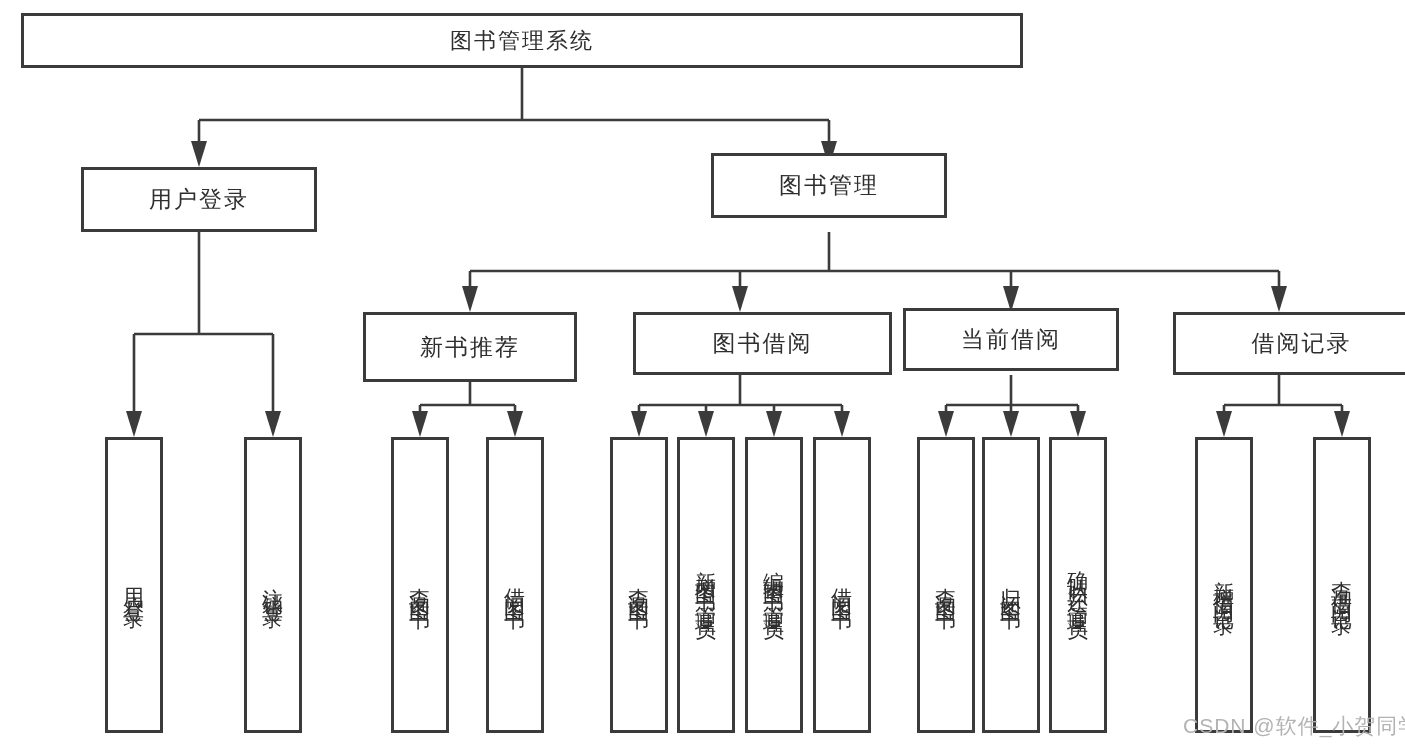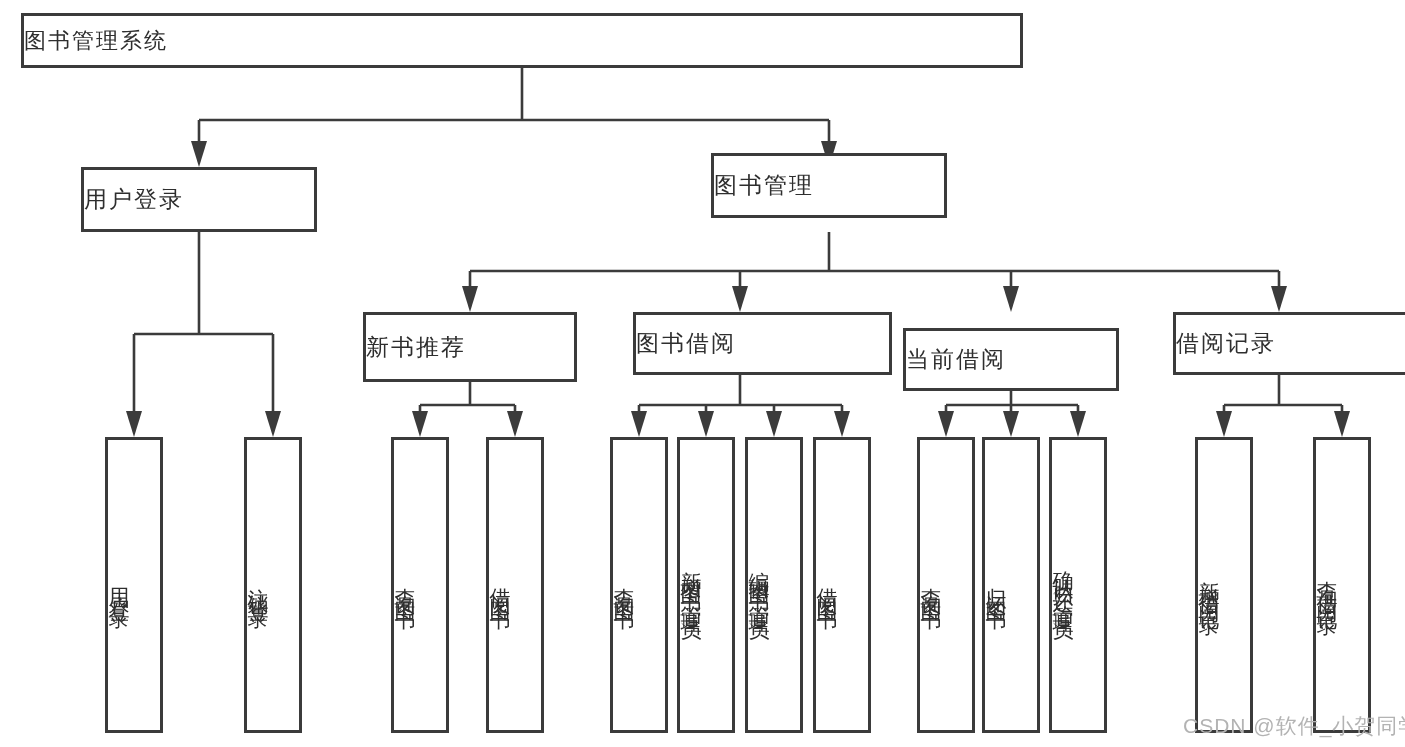--- a/index.html
+++ b/index.html
@@ -25,20 +25,21 @@
     fill: #3b3b3b;
     stroke: none;
   }
   .node {
     position: absolute;
     box-sizing: border-box;
     border: 3px solid #3b3b3b;
     background: #ffffff;
     display: flex;
     align-items: center;
+    justify-content: center;
     color: #2e2e2e;
   }
   .h-node { font-size: 23px; letter-spacing: 2px; white-space: nowrap; }
   .root-node { font-size: 22px; }
   .v-node .v-label {
     writing-mode: vertical-lr;
     text-orientation: mixed;
     font-size: 21px;
     letter-spacing: 7px;
     line-height: 1.1;
@@ -105,21 +106,21 @@
   <div class="node h-node" style="left:711px; top:153px; width:236px; height:65px;">
     <span>图书管理</span>
   </div>
 
   <div class="node h-node" style="left:363px; top:312px; width:214px; height:70px;">
     <span>新书推荐</span>
   </div>
   <div class="node h-node" style="left:633px; top:312px; width:259px; height:63px;">
     <span>图书借阅</span>
   </div>
-  <div class="node h-node" style="left:903px; top:328px; width:216px; height:63px;">
+  <div class="node h-node" style="left:903px; top:308px; width:216px; height:63px;">
     <span>当前借阅</span>
   </div>
   <div class="node h-node" style="left:1173px; top:312px; width:257px; height:63px;">
     <span>借阅记录</span>
   </div>
 
   <div class="node v-node" style="left:105px; top:437px; width:58px; height:296px;">
     <span class="v-label">用户登录</span>
   </div>
   <div class="node v-node" style="left:244px; top:437px; width:58px; height:296px;">

